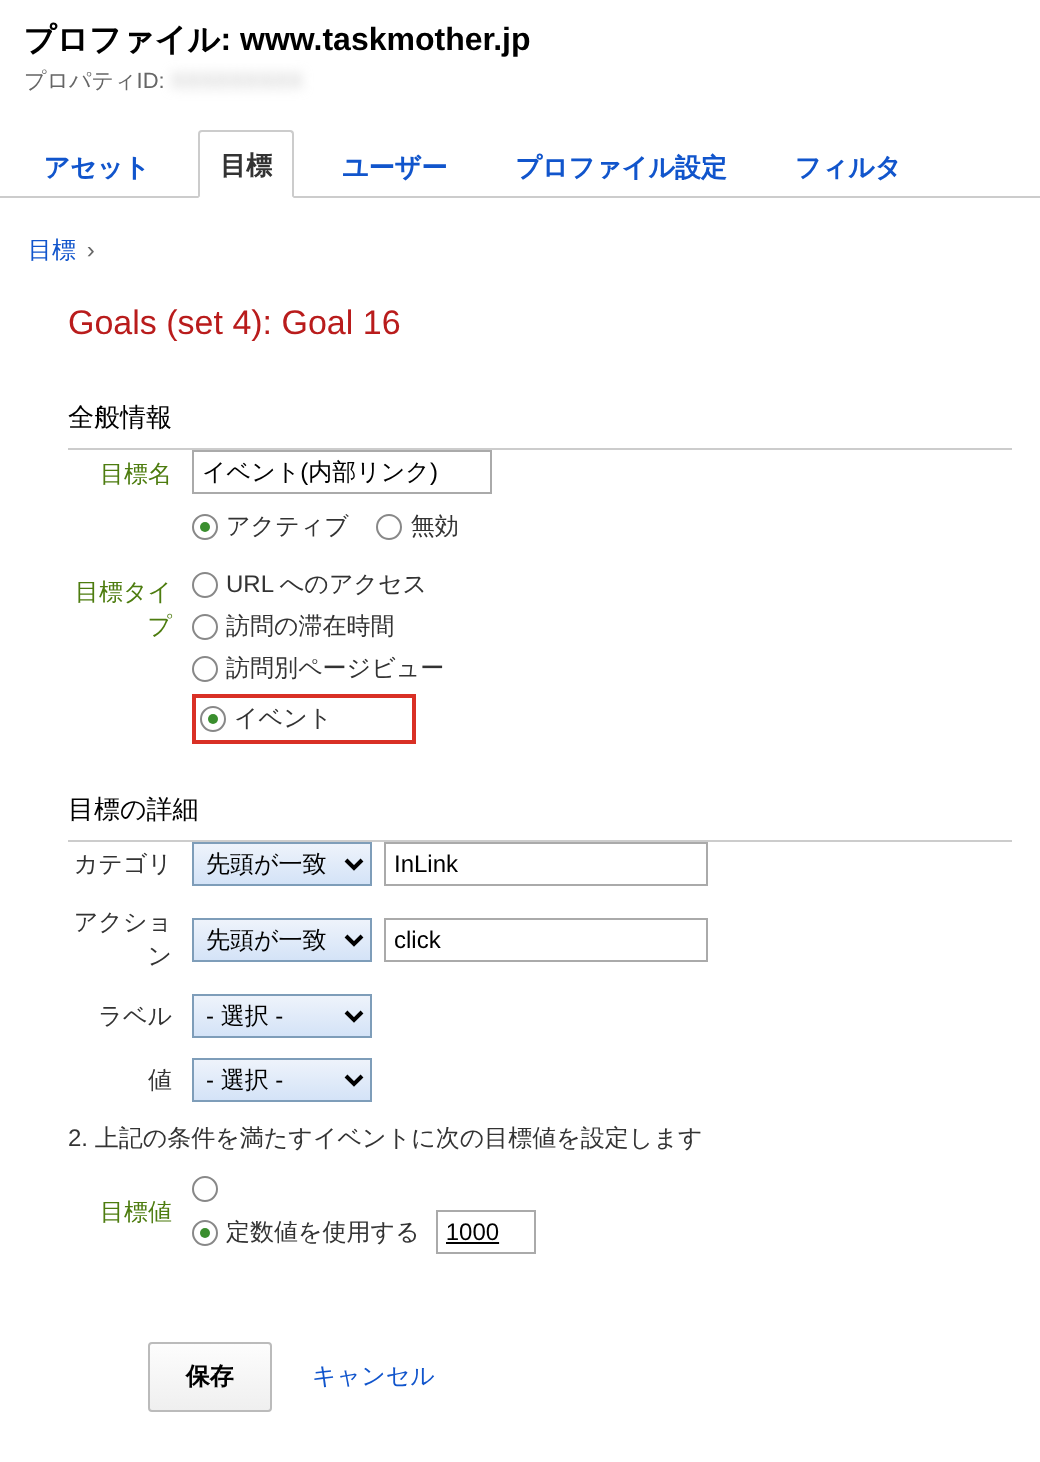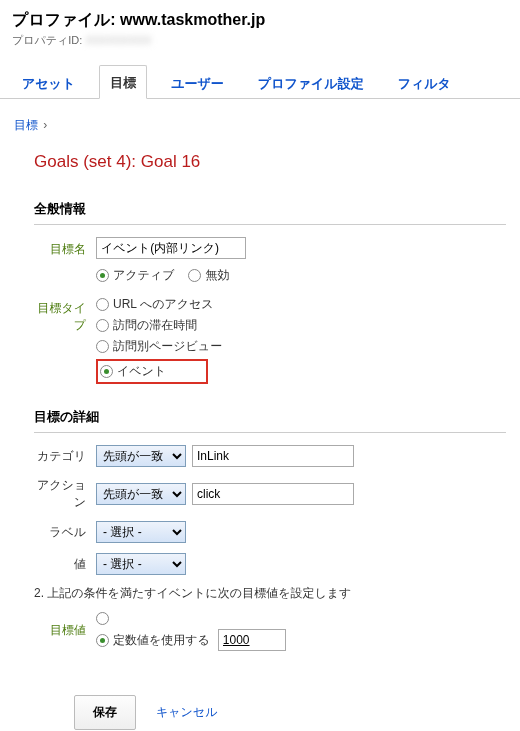--- a/index.html
+++ b/index.html
@@ -43,25 +43,24 @@
   .content { padding: 18px 14px 30px; }
   .breadcrumb { color: #1155cc; font-size: 12px; margin-bottom: 18px; }
   .breadcrumb .sep { color: #666; margin-left: 2px; }
   .page-title { font-size: 17px; font-weight: normal; margin: 0 0 28px 20px; color: #b91c1c; }
   .section {
     margin-left: 20px;
     margin-bottom: 24px;
   }
   .section-title {
     font-size: 13px;
-    font-weight: bold;
+    font-weight: normal;
     color: #000;
     border-bottom: 1px solid #ccc;
     padding-bottom: 6px;
-    margin-bottom: 12px;
   }
   .row {
     display: flex;
     align-items: flex-start;
     margin-bottom: 8px;
   }
   .row-label {
     width: 62px;
     text-align: right;
     padding-right: 10px;
@@ -265,21 +264,21 @@
 
     <div class="row">
       <div class="row-label" style="padding-top:10px">目標値</div>
       <div class="row-body">
         <div class="radio-line">
           <span class="radio-dot"></span>
         </div>
         <div class="radio-line">
           <span class="radio-dot checked"></span>
           <span>定数値を使用する</span>
-          <input type="text" style="width: 68px; margin-left: 4px; text-decoration: underline;" value="1000">
+          <input type="text" style="width: 50px; margin-left: 4px; text-decoration: underline;" value="1000">
         </div>
       </div>
     </div>
   </div>
 
   <div class="button-row">
     <button class="btn-save">保存</button>
     <span class="link-cancel">キャンセル</span>
   </div>
 </div>

